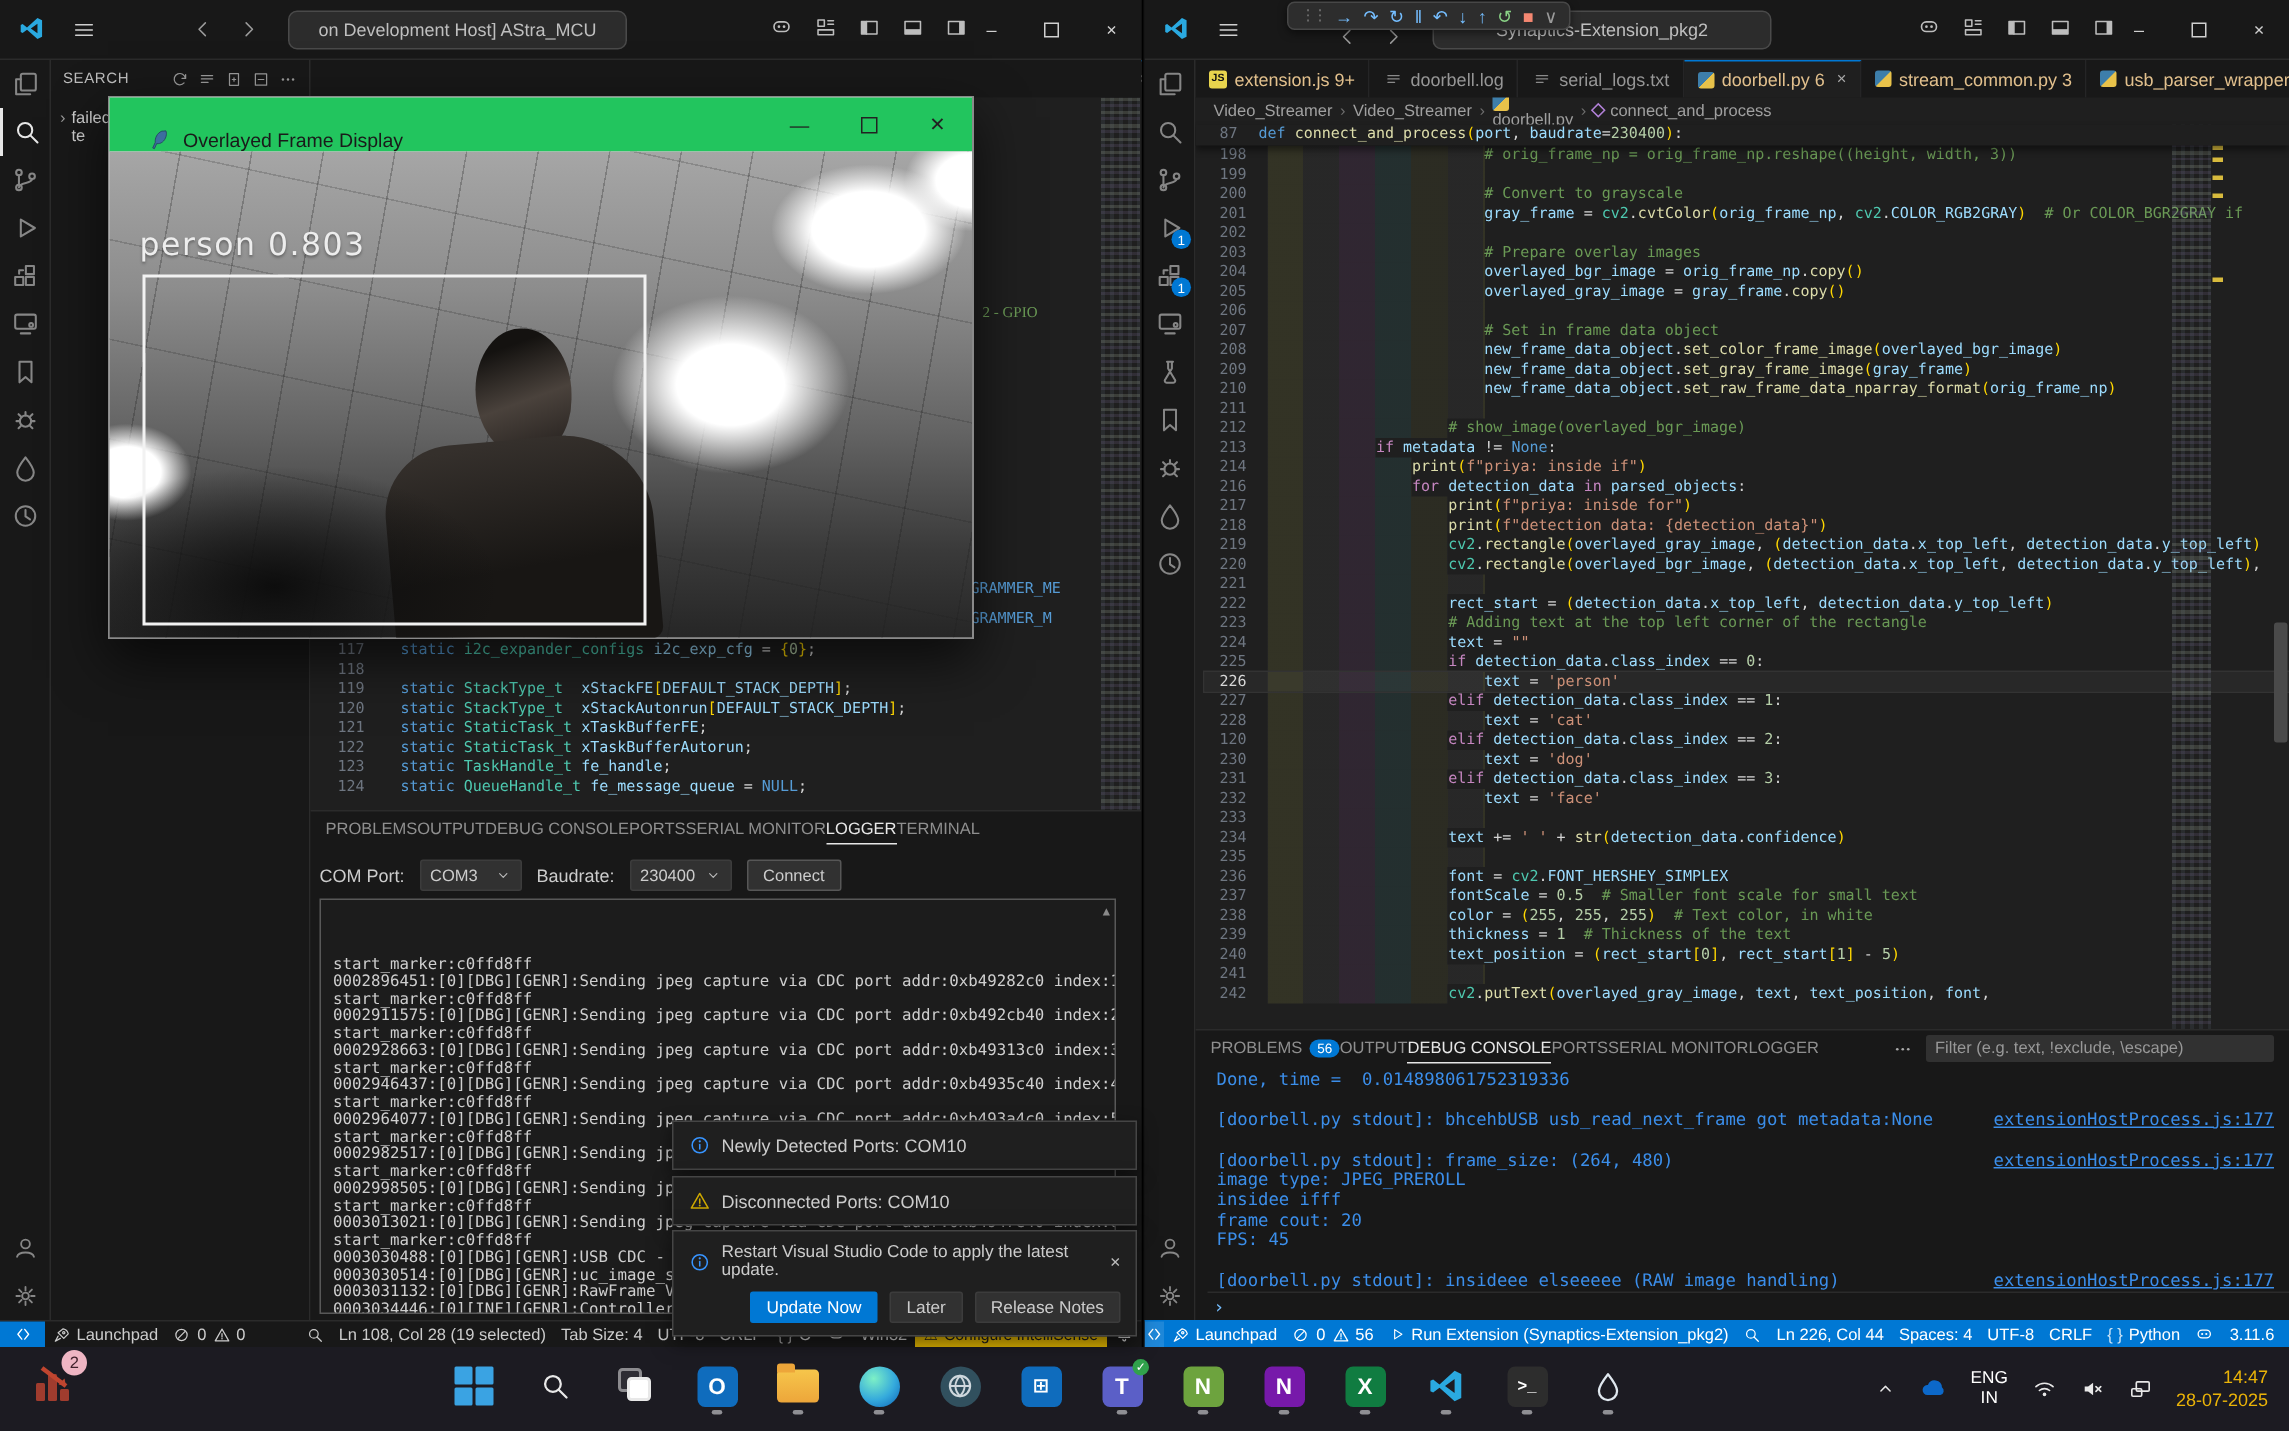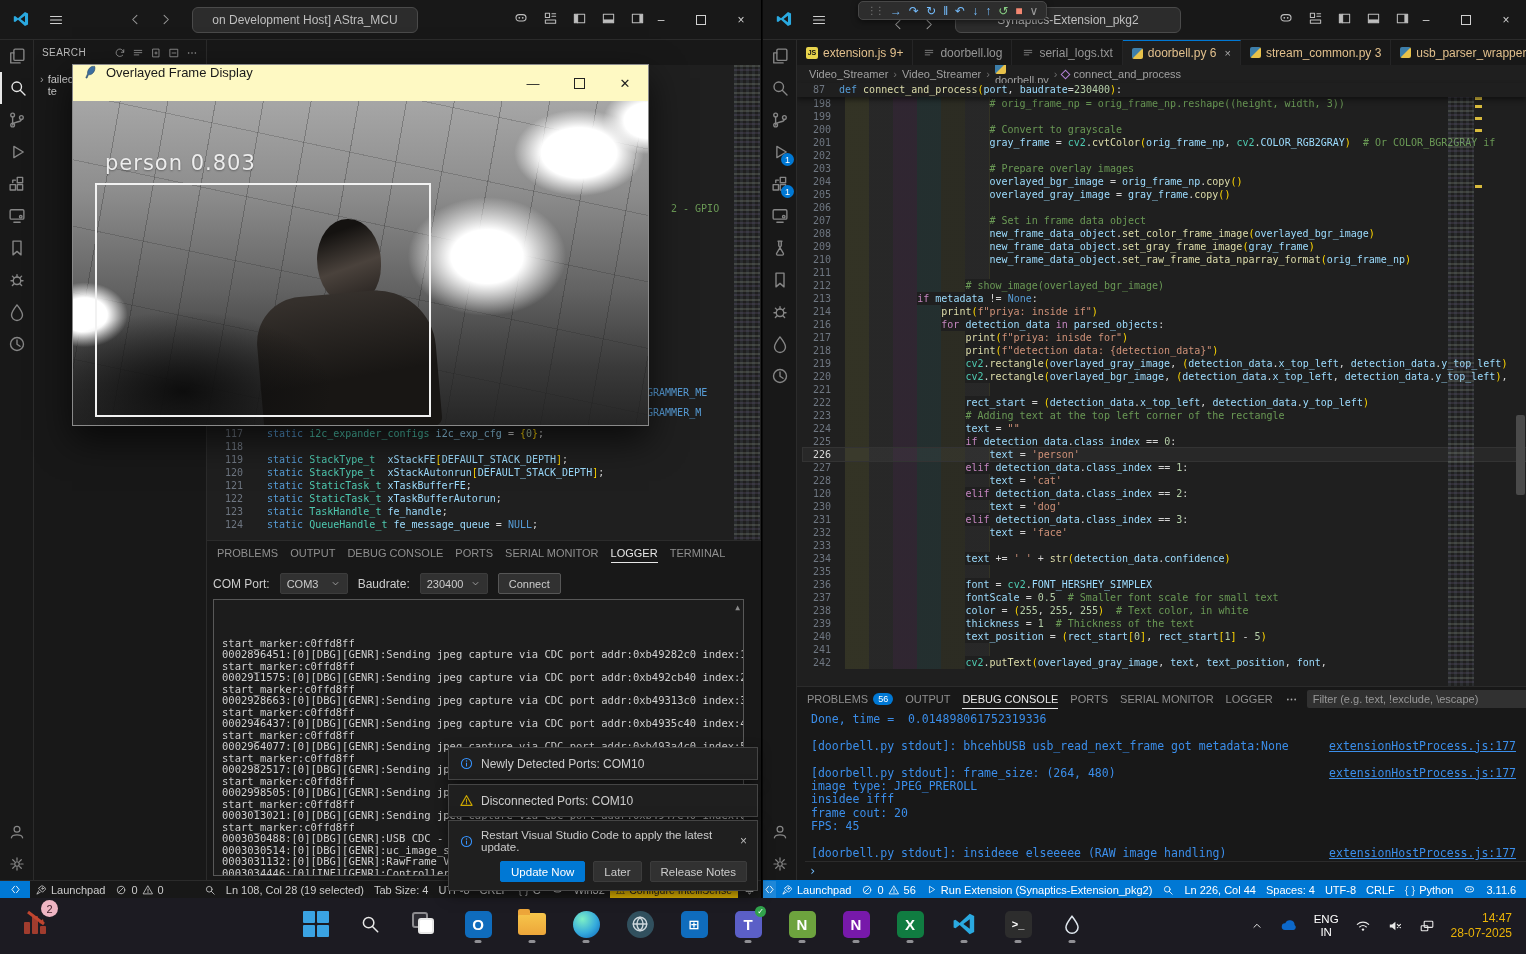--- a/index.html
+++ b/index.html
@@ -72,21 +72,21 @@
   
   .minimap{position:absolute;width:26px;background:
      repeating-linear-gradient(180deg, rgba(160,170,150,.22) 0 2px, transparent 2px 4px, rgba(140,120,170,.16) 4px 6px, transparent 6px 9px),
      repeating-linear-gradient(90deg, rgba(120,140,160,.12) 0 3px, transparent 3px 6px);}
   .rmark{position:absolute;width:7px;height:3px;background:#d7ba3d;}
   .vthumb{position:absolute;width:9px;background:#4a4a4a;border-radius:2px;}
   
   .panel{position:absolute;left:0;right:0;background:#181818;border-top:1px solid #2b2b2b;}
   #lw .panel{left:207px;top:540px;height:340px;}
   #rw .panel{left:34px;top:686px;height:194px;}
-  .ptabs{display:flex;align-items:center;gap:12px;height:24px;padding:0 10px;font-size:11px;color:#8f8f8f;}
+  .ptabs{display:flex;align-items:center;gap:0;height:24px;padding:0 10px;font-size:11px;color:#8f8f8f;}
   .ptab{display:flex;align-items:center;gap:5px;white-space:nowrap;padding:3px 0;}
   .ptab.active{color:#e7e7e7;border-bottom:1px solid #e7e7e7;}
   .pbadge{background:#0078d4;color:#fff;border-radius:8px;font-size:9px;padding:1px 5px;}
   .pacts{margin-left:auto;display:flex;gap:9px;color:#a9a9a9;align-items:center;}
   .comrow{display:flex;align-items:center;gap:10px;padding:8px 6px 6px 6px;color:#ccc;}
   .select{width:68px;height:21px;background:#313131;border:1px solid #3c3c3c;border-radius:2px;display:flex;
           align-items:center;justify-content:space-between;padding:0 6px;color:#ccc;font-size:11px;}
   .btn{height:21px;background:#313131;border:1px solid #565656;border-radius:2px;color:#ccc;font-size:11px;
        display:flex;align-items:center;padding:0 10px;}
   .logbox{position:absolute;left:6px;right:17px;top:58px;bottom:4px;border:1px solid #585858;background:#1c1c1c;
@@ -103,41 +103,41 @@
              display:flex;align-items:center;font-size:11px;color:#cccccc;}
   .statusbar.debug{background:#0078d4;border-top-color:#0078d4;color:#fff;}
   .sit{display:flex;align-items:center;gap:4px;padding:0 5px;white-space:nowrap;}
   .remotebit{width:30px;height:18px;background:#0078d4;color:#fff;display:flex;align-items:center;justify-content:center;}
   .statusbar.debug .remotebit{background:rgba(255,255,255,.12);}
   .sright{margin-left:auto;display:flex;align-items:center;height:18px;}
   .notice{background:#ddb100;color:#1b1b1b;height:18px;display:flex;align-items:center;gap:4px;padding:0 6px;font-size:10.5px;}
   
   #ovl{position:absolute;left:72px;top:64px;width:577px;height:362px;background:#fff;border:1px solid #8a8a8a;
        box-shadow:0 14px 34px rgba(0,0,0,.65);z-index:20;}
-  #ovl .otitle{height:36px;background:#fef9c3;display:flex;align-items:flex-start;gap:8px;padding-left:10px;color:#1a1a1a;font-size:13px;}
+  #ovl .otitle{height:36px;background:#22c55e;display:flex;align-items:flex-end;gap:8px;padding-left:26px;color:#1a1a1a;font-size:13px;}
   #ovl .octl{margin-left:auto;display:flex;height:36px;}
   #ovl .octl>div{width:46px;display:flex;align-items:center;justify-content:center;color:#222;font-size:13px;}
   .frame{position:relative;width:575px;height:324px;overflow:hidden;
     background:
       radial-gradient(90px 60px at 88% 16%, #ffffff 0 42%, rgba(255,255,255,0) 72%),
       radial-gradient(60px 45px at 100% 6%, #ffffff 0 40%, rgba(255,255,255,0) 75%),
       radial-gradient(120px 90px at 72% 48%, #ffffff 0 30%, rgba(255,255,255,0) 66%),
       radial-gradient(60px 45px at 2% 66%, #ffffff 0 38%, rgba(255,255,255,0) 72%),
       radial-gradient(75px 50px at 47% 94%, #ffffff 0 40%, rgba(255,255,255,0) 72%),
       repeating-linear-gradient(100deg, rgba(30,30,30,0) 0 46px, rgba(30,30,30,.28) 46px 47px),
       repeating-linear-gradient(12deg, rgba(30,30,30,0) 0 64px, rgba(30,30,30,.20) 64px 65px),
       linear-gradient(180deg,#a6a6a6 0%,#8d8d8d 28%,#636363 58%,#3a3a3a 82%,#262626 100%);}
   .head{position:absolute;left:244px;top:118px;width:64px;height:86px;border-radius:48% 52% 46% 54%;
         background:linear-gradient(160deg,#141210 18%,#4a423c 55%,#2a2522 90%);}
   .torso{position:absolute;left:186px;top:192px;width:178px;height:140px;border-radius:46px 60px 8px 8px;
          background:linear-gradient(175deg,#35302c 5%,#181614 60%);transform:rotate(-5deg);}
   .shadowfg{position:absolute;left:-40px;bottom:-46px;width:300px;height:160px;border-radius:50%;
             background:radial-gradient(closest-side,#0d0d0d,rgba(13,13,13,0));}
   .bbox{position:absolute;left:22px;top:82px;width:336px;height:234px;border:2px solid #f2f2f2;}
-  .blabel{position:absolute;left:32px;top:50px;color:#ededed;font-size:21px;letter-spacing:1px;
+  .blabel{position:absolute;left:20px;top:50px;color:#ededed;font-size:21px;letter-spacing:1px;
           font-family:"DejaVu Sans","Liberation Sans",sans-serif;text-shadow:0 1px 2px rgba(0,0,0,.35);}
   
   .toast{position:absolute;left:448px;width:310px;background:#1f1f1f;border:1px solid #454545;box-shadow:0 4px 12px rgba(0,0,0,.5);
          color:#cccccc;font-size:12px;z-index:30;padding:8px 10px;}
   .trow{display:flex;align-items:center;gap:7px;}
   .tbtns{display:flex;justify-content:flex-end;gap:8px;margin-top:8px;}
   .tbtn{height:21px;display:flex;align-items:center;padding:0 10px;background:#313131;border:1px solid #3c3c3c;border-radius:2px;font-size:11.5px;}
   .tbtn.primary{background:#0078d4;border-color:#0078d4;color:#fff;}
   .tclose{margin-left:auto;color:#bbb;}
   
@@ -393,21 +393,21 @@
       <div class="codeblock mono" id="lw-code" style="left:6px;top:362px;">
           <div class="cline"><span class="lnum">117</span><span class="ctext"><span class="k2">static</span> <span class="ty">i2c_expander_configs</span> <span class="v">i2c_exp_cfg</span> <span class="pu">=</span> <span class="br">{</span><span class="nu">0</span><span class="br">}</span><span class="pu">;</span></span></div>
           <div class="cline"><span class="lnum">118</span><span class="ctext"></span></div>
           <div class="cline"><span class="lnum">119</span><span class="ctext"><span class="k2">static</span> <span class="ty">StackType_t</span>  <span class="v">xStackFE</span><span class="br">[</span><span class="v">DEFAULT_STACK_DEPTH</span><span class="br">]</span><span class="pu">;</span></span></div>
           <div class="cline"><span class="lnum">120</span><span class="ctext"><span class="k2">static</span> <span class="ty">StackType_t</span>  <span class="v">xStackAutonrun</span><span class="br">[</span><span class="v">DEFAULT_STACK_DEPTH</span><span class="br">]</span><span class="pu">;</span></span></div>
           <div class="cline"><span class="lnum">121</span><span class="ctext"><span class="k2">static</span> <span class="ty">StaticTask_t</span> <span class="v">xTaskBufferFE</span><span class="pu">;</span></span></div>
           <div class="cline"><span class="lnum">122</span><span class="ctext"><span class="k2">static</span> <span class="ty">StaticTask_t</span> <span class="v">xTaskBufferAutorun</span><span class="pu">;</span></span></div>
           <div class="cline"><span class="lnum">123</span><span class="ctext"><span class="k2">static</span> <span class="ty">TaskHandle_t</span> <span class="v">fe_handle</span><span class="pu">;</span></span></div>
           <div class="cline"><span class="lnum">124</span><span class="ctext"><span class="k2">static</span> <span class="ty">QueueHandle_t</span> <span class="v">fe_message_queue</span> <span class="pu">=</span> <span class="k2">NULL</span><span class="pu">;</span></span></div>
         </div>
-      <div class="frag mono cm" style="left:464px;top:138px;">2 - GPIO</div>
+      <div class="frag mono cm" style="left:448px;top:138px;font-family:Liberation Serif, serif;">2 - GPIO</div>
       <div class="frag mono v" style="left:440px;top:322px;color:#569cd6;">GRAMMER_ME</div>
       <div class="frag mono v" style="left:434px;top:342px;color:#569cd6;">OGRAMMER_M</div>
       <div class="minimap" style="right:2px;top:0;bottom:0;"></div>
     </div>
 
     <div class="panel">
       <div class="ptabs" id="lw-ptabs">
           <div class="ptab">
             <span>PROBLEMS</span>
           </div>

